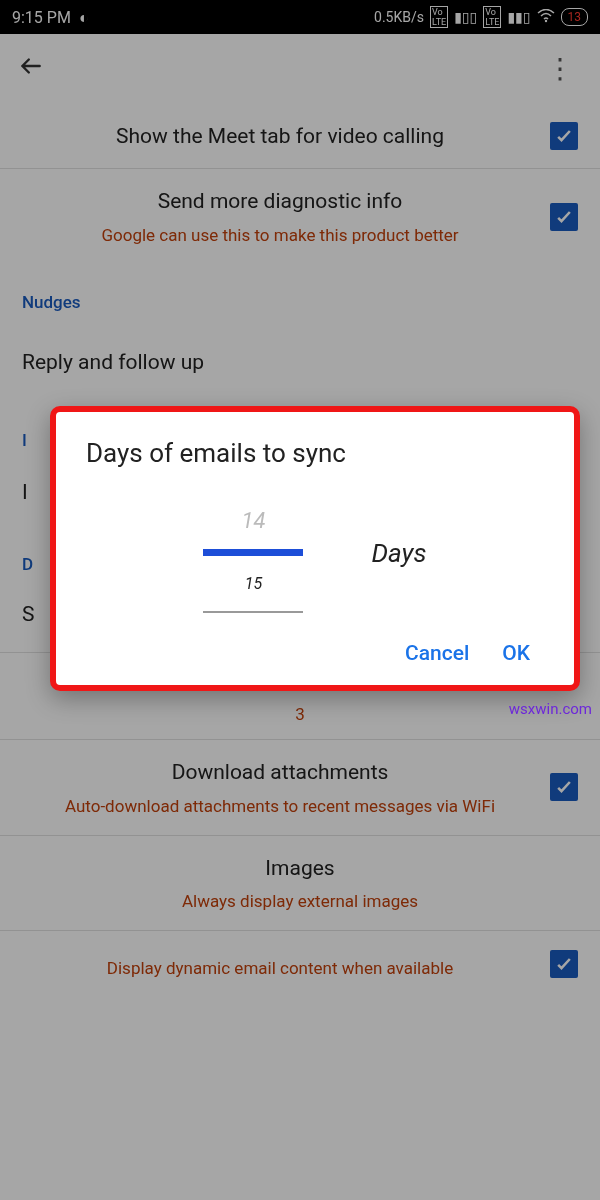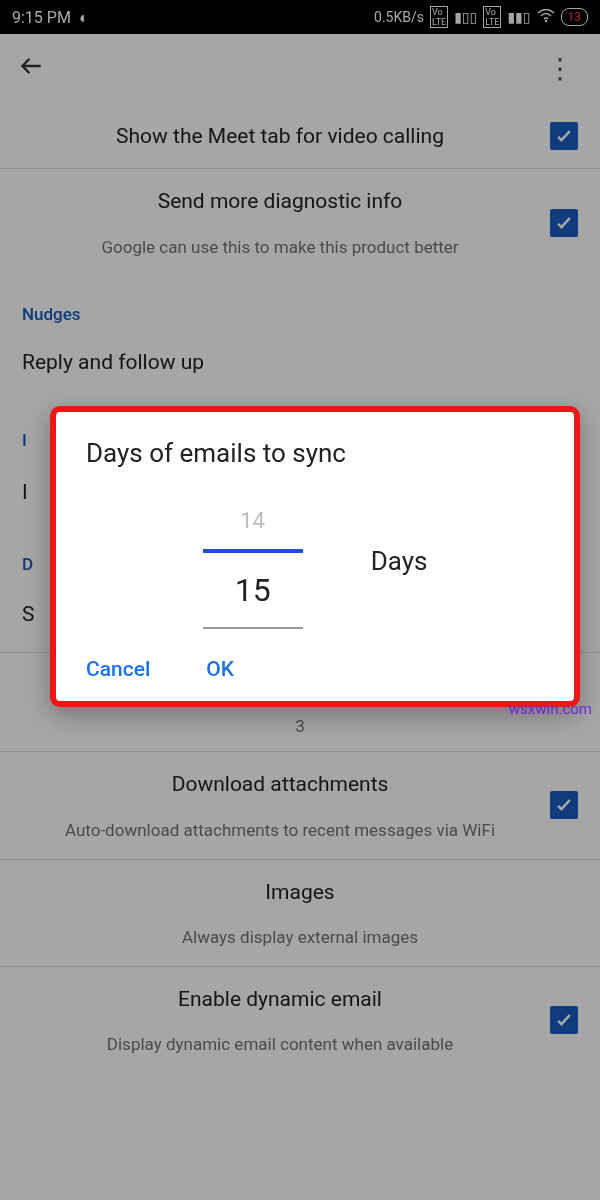--- a/index.html
+++ b/index.html
@@ -14,39 +14,39 @@
   .back-arrow { font-size: 28px; margin-right: 24px; color: #333; }
   .app-title-mask { flex: 1; max-width: 380px; height: 44px; background: #fff; }
   .more-dots { font-size: 28px; color: #555; padding: 0 8px; letter-spacing: 0; line-height: 8px; }
 
   .settings-list { }
   .divider { height: 1px; background: #e0e0e0; }
 
   .setting-row { display: flex; align-items: center; padding: 18px 22px; text-align: center; }
   .setting-text { flex: 1; }
   .setting-title { font-size: 21px; color: #222; line-height: 1.35; }
-  .setting-sub { font-size: 17px; color: #737373; margin-top: 20px; line-height: 1.3; }
+  .setting-sub { font-size: 17px; color: #c2410c; margin-top: 8px; line-height: 1.3; }
 
   .checkbox { width: 28px; height: 28px; background: #1a5bbf; border-radius: 2px; display: flex; align-items: center; justify-content: center; color: #fff; font-size: 20px; flex-shrink: 0; margin-left: 12px; }
   .checkbox svg { width: 20px; height: 20px; stroke: #fff; stroke-width: 3; fill: none; }
 
   .section-header { font-size: 17px; font-weight: 500; color: #1a5bbf; padding: 28px 35px 8px 22px; }
 
   .partial-title { font-size: 21px; color: #222; padding: 0 22px; }
 
   
   .overlay { position: absolute; inset: 0; background: rgba(0,0,0,0.35); }
   .dialog { position: absolute; left: 50px; right: 20px; top: 406px; background: #fff; border: 6px solid #f01616; border-radius: 10px; padding: 26px 30px 14px 30px; box-shadow: 0 8px 24px rgba(0,0,0,0.3); }
   .dialog-title { font-size: 26px; color: #222; margin-bottom: 24px; }
-  .picker { display: flex; align-items: center; justify-content: center; gap: 68px; }
+  .picker { display: flex; align-items: center; justify-content: center; gap: 68px; font-style: italic; }
   .number-col { width: 100px; text-align: center; }
   .num-dim { color: #bbb; font-size: 22px; padding: 16px 0; }
-  .num-sel { color: #222; font-size: 32px; padding: 18px 0; border-top: 4px solid #1d4ed8; border-bottom: 2px solid #999; }
+  .num-sel { color: #222; font-size: 16px; padding: 18px 0; border-top: 7px solid #1d4ed8; border-bottom: 2px solid #999; }
   .unit { font-size: 26px; color: #222; }
-  .dialog-actions { display: flex; gap: 56px; padding: 28px 14px 6px 0; }
+  .dialog-actions { display: flex; justify-content: flex-end; gap: 33px; padding: 28px 14px 6px 0; }
   .dialog-btn { color: #1a73e8; font-size: 21px; font-weight: 500; background: none; border: none; cursor: pointer; }
   .wm2 { position: absolute; right: 8px; top: 700px; font-size: 15px; color: #6d28d9; margin-left: 36px; }
 </style>
 </head>
 <body>
 
 <div class="status-bar">
   <div class="status-left">
     <span>9:15 PM</span>
     <span>◐</span>
@@ -99,21 +99,21 @@
     </div>
     <div class="checkbox">
       <svg viewBox="0 0 24 24">
           <path d="M5 13l4 4 10-11"></path>
         </svg>
     </div>
   </div>
 
   <div class="section-header">Nudges</div>
 
-  <div class="partial-title" style="margin-top:18px;">Reply and follow up</div>
+  <div class="partial-title" style="margin-top:30px;">Reply and follow up</div>
 
   <div class="section-header" style="padding-top:56px;">I</div>
   <div class="partial-title" style="margin-top:22px;">I</div>
 
   <div class="section-header" style="padding-top:50px;">D</div>
   <div class="partial-title" style="margin-top:20px;">S</div>
 
   <div class="divider" style="margin-top:26px;"></div>
 
   <div class="setting-row" style="padding-top:14px;padding-bottom:14px;">
@@ -140,21 +140,20 @@
   <div class="setting-row">
     <div class="setting-text">
       <div class="setting-title">Images</div>
       <div class="setting-sub">Always display external images</div>
     </div>
   </div>
   <div class="divider"></div>
 
   <div class="setting-row">
     <div class="setting-text">
-      <div class="setting-title">Enable dynamic email</div>
       <div class="setting-sub">Display dynamic email content when available</div>
     </div>
     <div class="checkbox">
       <svg viewBox="0 0 24 24">
           <path d="M5 13l4 4 10-11"></path>
         </svg>
     </div>
   </div>
 
 </div>

